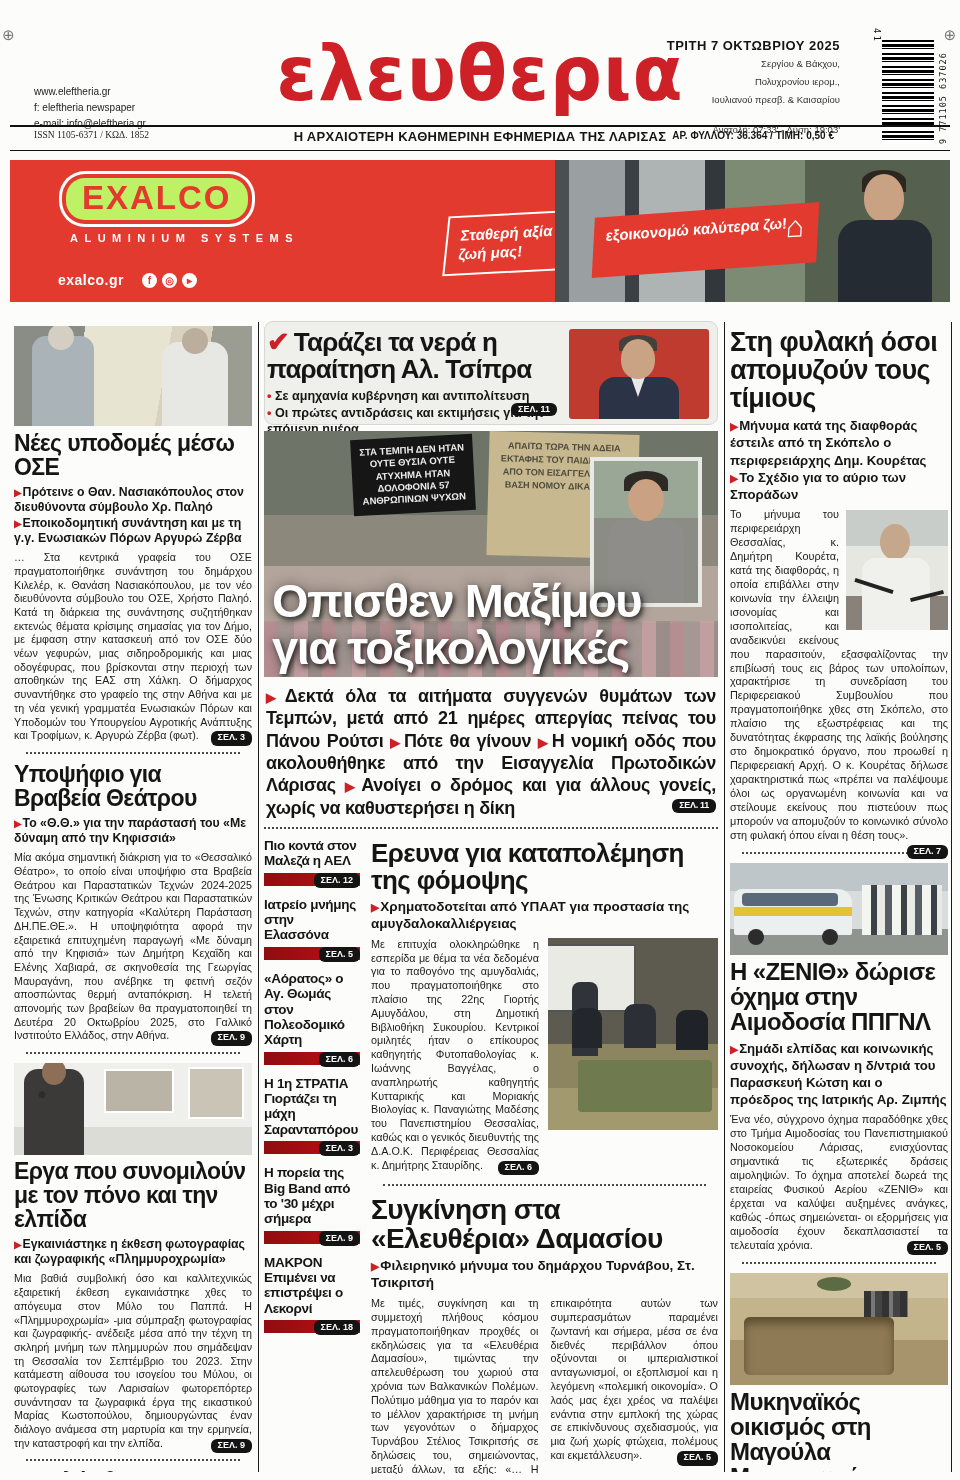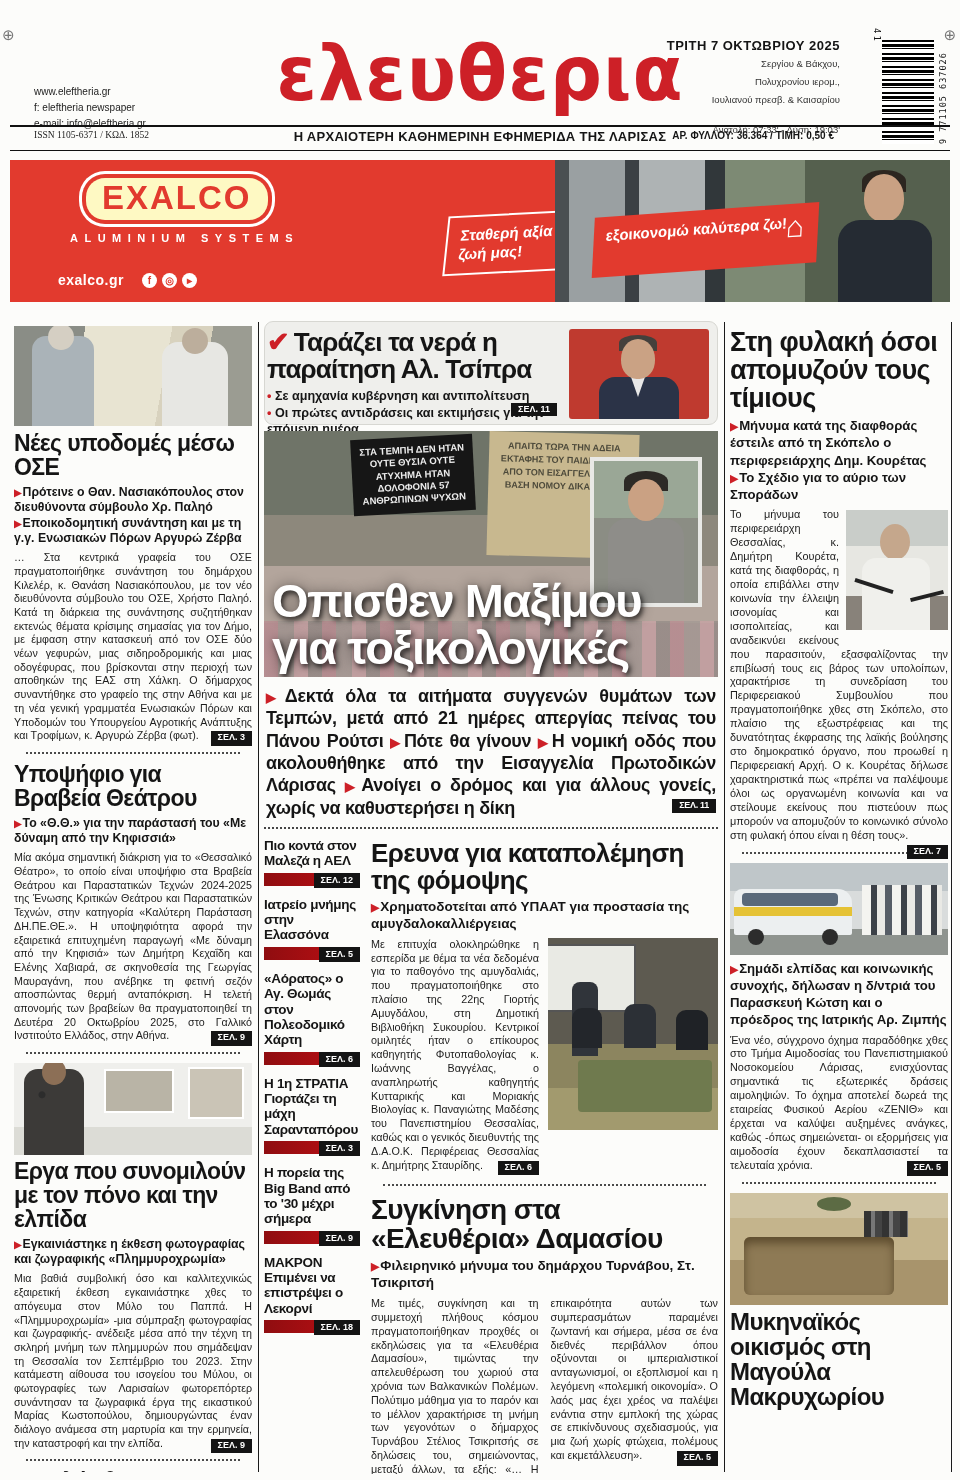--- a/index.html
+++ b/index.html
@@ -24,23 +24,23 @@
     background:repeating-linear-gradient(180deg,#000 0 2px,#fff 2px 4px,#000 4px 7px,#fff 7px 8px,#000 8px 9px,#fff 9px 13px);}
   .bcnum{position:absolute;right:0px;top:10px;height:104px;writing-mode:vertical-rl;transform:rotate(180deg);
     font-family:"DejaVu Sans Mono",monospace;font-size:8.5px;letter-spacing:1px;}
   .hr1{position:absolute;left:0;right:0;top:99px;border-top:2px solid #111;}
   .hr2{position:absolute;left:0;right:0;top:124px;border-top:1px solid #111;}
   .issn{position:absolute;left:24px;top:104px;font-size:9.5px;color:#222;font-family:Liberation Serif, serif;}
   .tagline{position:absolute;left:0;right:0;top:103px;text-align:center;font-weight:bold;font-size:13px;letter-spacing:.3px;}
   .issue{position:absolute;right:116px;top:104px;font-size:10px;font-weight:bold;}
   
   #ad{position:absolute;left:10px;top:160px;width:940px;height:142px;background:var(--banner_red);overflow:hidden;}
-  .exlogo{position:absolute;left:56px;top:18px;background:#fef9c3;border-radius:19px;padding:1px 16px 3px;
+  .exlogo{position:absolute;left:56px;top:18px;background:#bef264;border-radius:19px;padding:1px 16px 3px;
     color:var(--banner_red);font-weight:bold;font-size:33px;letter-spacing:2px;
-    box-shadow:0 0 0 4px var(--banner_red),0 0 0 7px #fff;margin-left:20px;}
+    box-shadow:0 0 0 4px var(--banner_red),0 0 0 7px #fff;}
   .exsub{position:absolute;left:60px;top:72px;color:#fff;font-size:11px;font-weight:bold;letter-spacing:6.5px;}
   .slogan{position:absolute;left:436px;top:52px;width:168px;padding:9px 12px;border:2px solid #fff;
     transform:skewX(-9deg) rotate(-3deg);color:#fff;font-weight:bold;font-size:15px;line-height:1.25;}
   .exurl{position:absolute;left:48px;top:112px;color:#fff;font-weight:bold;font-size:14px;letter-spacing:.5px;}
   .soc{position:absolute;left:132px;top:113px;display:flex;gap:5px;}
   .soc span{width:15px;height:15px;background:#fff;color:var(--banner_red);border-radius:50%;
     font-size:10px;font-weight:bold;display:flex;align-items:center;justify-content:center;}
   .adphoto{position:absolute;left:545px;top:0;width:395px;height:142px;
     background:linear-gradient(90deg,#4a4f52 0 14px,#9aa0a2 14px 70px,#3b4044 70px 84px,#aeb3b4 84px 150px,#31373a 150px 170px,#7d8a74 170px 250px,#55604e 250px 395px);}
   .tagbox{position:absolute;left:38px;top:50px;width:225px;height:60px;background:var(--banner_red);
@@ -52,21 +52,21 @@
   .man .bd{position:absolute;left:14px;top:50px;width:94px;height:82px;border-radius:22px 22px 0 0;background:#252b33;}
   
   .vr{position:absolute;top:322px;width:1px;height:1150px;background:#1a1a1a;}
   #colL{position:absolute;left:14px;top:326px;width:238px;height:1146px;overflow:hidden;}
   #colM{position:absolute;left:264px;top:321px;width:454px;height:1153px;overflow:hidden;}
   #colR{position:absolute;left:730px;top:326px;width:218px;height:1146px;overflow:hidden;}
   h1.t{font-weight:bold;letter-spacing:-0.6px;line-height:1.04;margin:2px 0 5px;}
   .kick{font-weight:bold;font-size:12.5px;line-height:1.25;margin-bottom:5px;}
   .kseg::before{content:"▶";color:var(--red);font-size:.8em;margin-right:1px;}
   .body{font-size:10.8px;line-height:1.28;text-align:justify;color:#1c1c1c;}
-  .badge{background:var(--dark);color:#fff;font-size:9px;font-weight:bold;padding:1px 7px 2px;white-space:nowrap;}
+  .badge{background:var(--dark);color:#fff;font-size:9px;font-weight:bold;padding:1px 7px 2px;white-space:nowrap;border-radius:6px;}
   .bend{float:right;margin-top:2px;}
   .sep{border-top:2px dotted #4a4a4a;margin:9px 12px;}
   .ph{position:relative;overflow:hidden;}
   
   .ph-hand{height:100px;margin-bottom:6px;background:linear-gradient(100deg,#8a8d86 0 28%,#e8e4d2 28% 62%,#d8d2be 62% 78%,#9b9c92 78%);}
   .ph-hand .f1{position:absolute;left:18px;top:10px;width:62px;height:90px;border-radius:14px 14px 0 0;background:#aab3b8;}
   .ph-hand .f2{position:absolute;right:24px;top:16px;width:66px;height:84px;border-radius:16px 16px 0 0;background:#e7e7e3;}
   .ph-hand .h1b{position:absolute;left:34px;top:-2px;width:26px;height:26px;border-radius:50%;background:#d5cfc3;}
   .ph-hand .h2b{position:absolute;right:44px;top:2px;width:26px;height:26px;border-radius:50%;background:#bcae9c;}
   .ph-exh{height:92px;margin-bottom:5px;background:linear-gradient(180deg,#efefec 0 70%,#dcdcd6 70%);}
@@ -407,20 +407,21 @@
     <div class="sep"></div>
     <div>
       <div class="ph ph-van">
         <div class="crowd"></div>
           <div class="van"></div>
           <div class="stripe"></div>
           <div class="win"></div>
           <div class="wh1"></div>
           <div class="wh2"></div>
       </div>
+      <h1 class="t" style="font-size:24px;">Η «ΖΕΝΙΘ» δώρισε όχημα στην Αιμοδοσία ΠΠΓΝΛ</h1>
       <p class="kick">
         <span class="kseg">Σημάδι ελπίδας και κοινωνικής συνοχής, δήλωσαν η δ/ντριά του Παρασκευή Κώτση και ο πρόεδρος της Ιατρικής Αρ. Ζιμπής</span>
       </p>
       <p class="body">
         <span>Ένα νέο, σύγχρονο όχημα παραδόθηκε χθες στο Τμήμα Αιμοδοσίας του Πανεπιστημιακού Νοσοκομείου Λάρισας, ενισχύοντας σημαντικά τις εξωτερικές δράσεις αιμοληψιών. Το όχημα αποτελεί δωρεά της εταιρείας Φυσικού Αερίου «ΖΕΝΙΘ» και έρχεται να καλύψει αυξημένες ανάγκες, καθώς -όπως σημειώνεται- οι εξορμήσεις για αιμοδοσία έχουν δεκαπλασιαστεί τα τελευταία χρόνια.</span>
         <span class="badge bend">ΣΕΛ. 5</span>
       </p>
     </div>
     <div class="sep"></div>
     <div>

